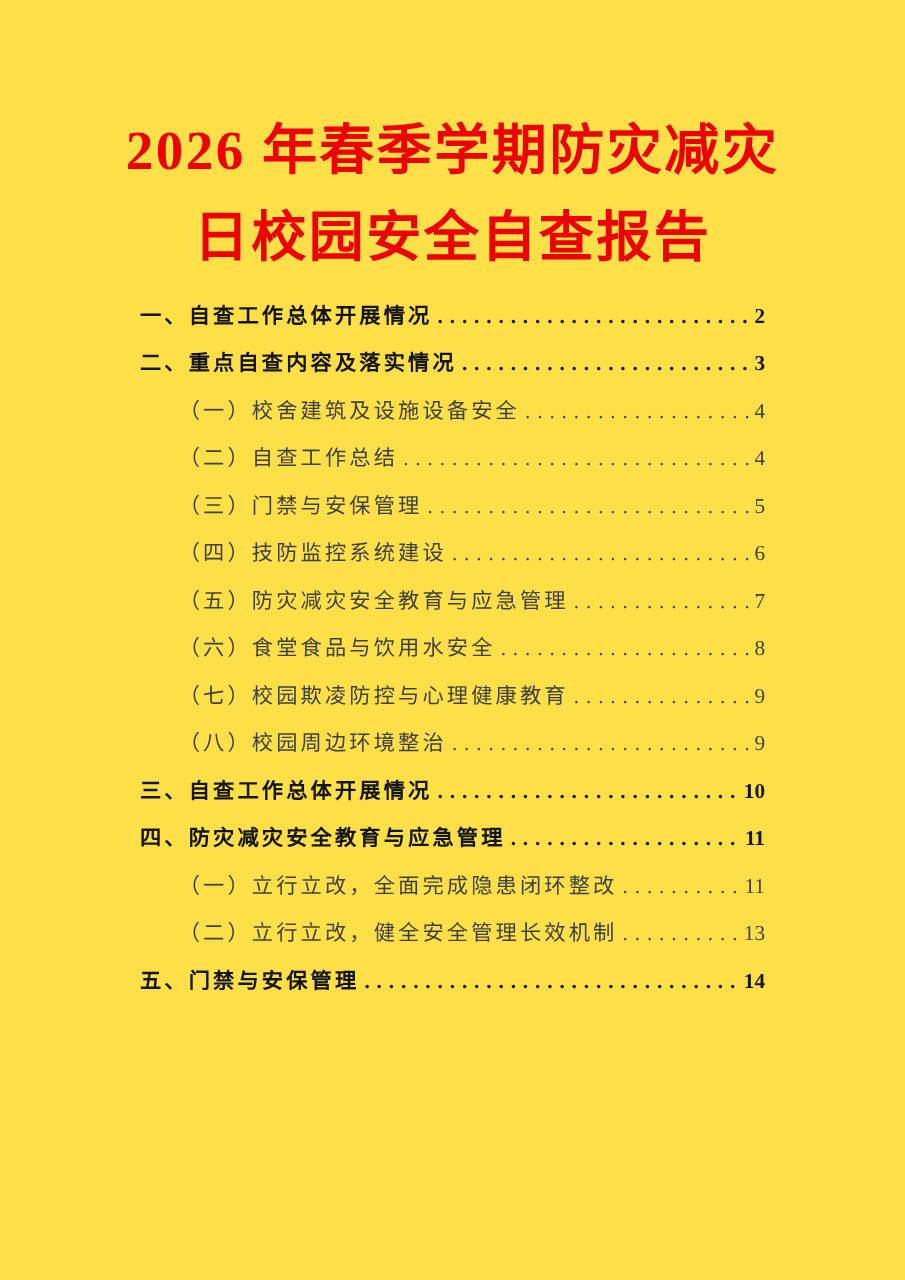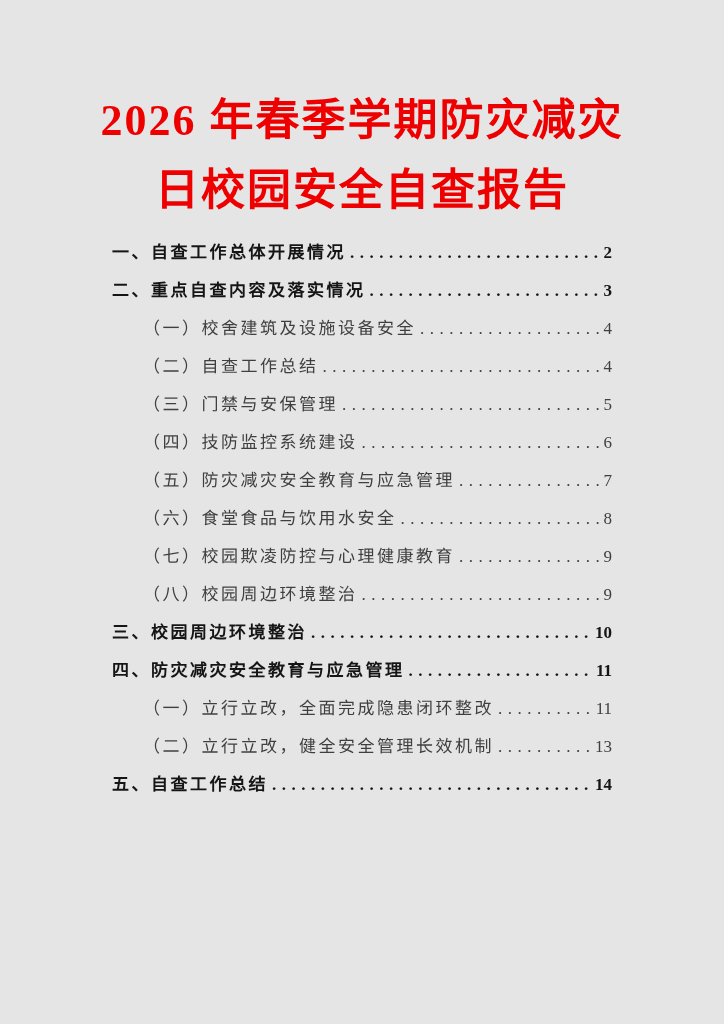--- a/index.html
+++ b/index.html
@@ -4,21 +4,21 @@
 <style>
   html, body {
     margin: 0;
     padding: 0;
     background: #ffffff;
   }
   .page {
     position: relative;
     width: 724px;
     height: 1024px;
-    background: #e5e5e5;
+    background: #fde047;
     overflow: hidden;
     box-sizing: border-box;
     padding-top: 86px;
     font-family: "Liberation Serif", "DejaVu Serif", serif;
   }
   .doc-title {
     margin: 0;
     text-align: center;
     font-size: 44px;
     line-height: 70px;
@@ -133,38 +133,38 @@
     <span class="toc-label">（七）校园欺凌防控与心理健康教育</span>
     <span class="toc-leader" aria-hidden="true">................................................................................</span>
     <span class="toc-page">9</span>
   </div>
       <div class="toc-row lvl2">
     <span class="toc-label">（八）校园周边环境整治</span>
     <span class="toc-leader" aria-hidden="true">................................................................................</span>
     <span class="toc-page">9</span>
   </div>
       <div class="toc-row lvl1">
-    <span class="toc-label">三、校园周边环境整治</span>
+    <span class="toc-label">三、自查工作总体开展情况</span>
     <span class="toc-leader" aria-hidden="true">................................................................................</span>
     <span class="toc-page">10</span>
   </div>
       <div class="toc-row lvl1">
     <span class="toc-label">四、防灾减灾安全教育与应急管理</span>
     <span class="toc-leader" aria-hidden="true">................................................................................</span>
     <span class="toc-page">11</span>
   </div>
       <div class="toc-row lvl2">
     <span class="toc-label">（一）立行立改，全面完成隐患闭环整改</span>
     <span class="toc-leader" aria-hidden="true">................................................................................</span>
     <span class="toc-page">11</span>
   </div>
       <div class="toc-row lvl2">
     <span class="toc-label">（二）立行立改，健全安全管理长效机制</span>
     <span class="toc-leader" aria-hidden="true">................................................................................</span>
     <span class="toc-page">13</span>
   </div>
       <div class="toc-row lvl1">
-    <span class="toc-label">五、自查工作总结</span>
+    <span class="toc-label">五、门禁与安保管理</span>
     <span class="toc-leader" aria-hidden="true">................................................................................</span>
     <span class="toc-page">14</span>
   </div>
     </nav>
 </div>
 
 </body></html>

